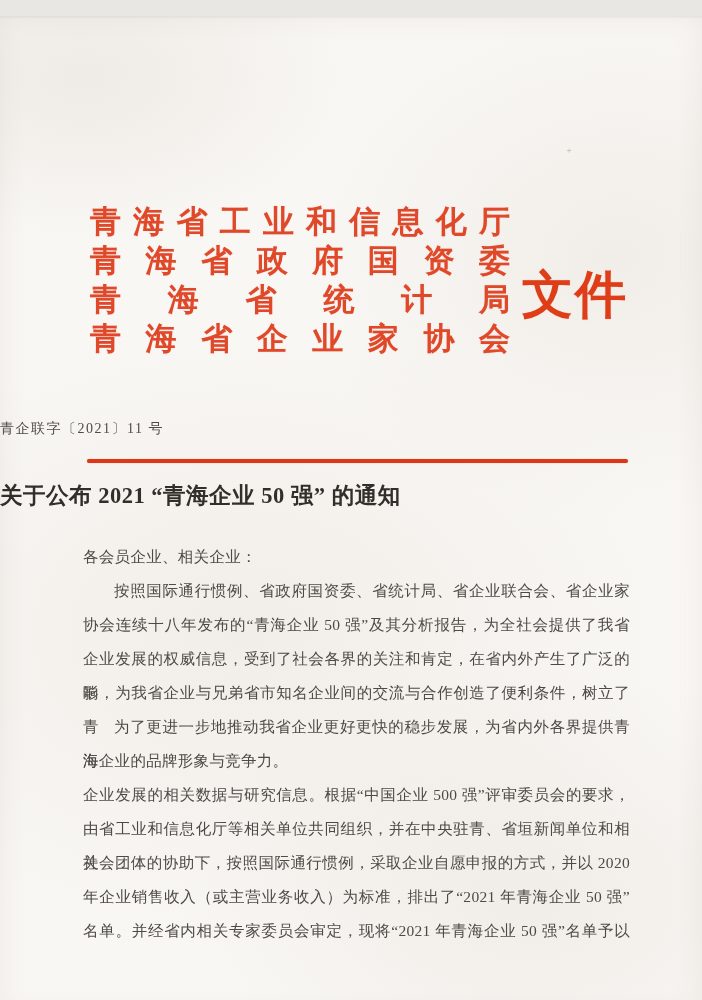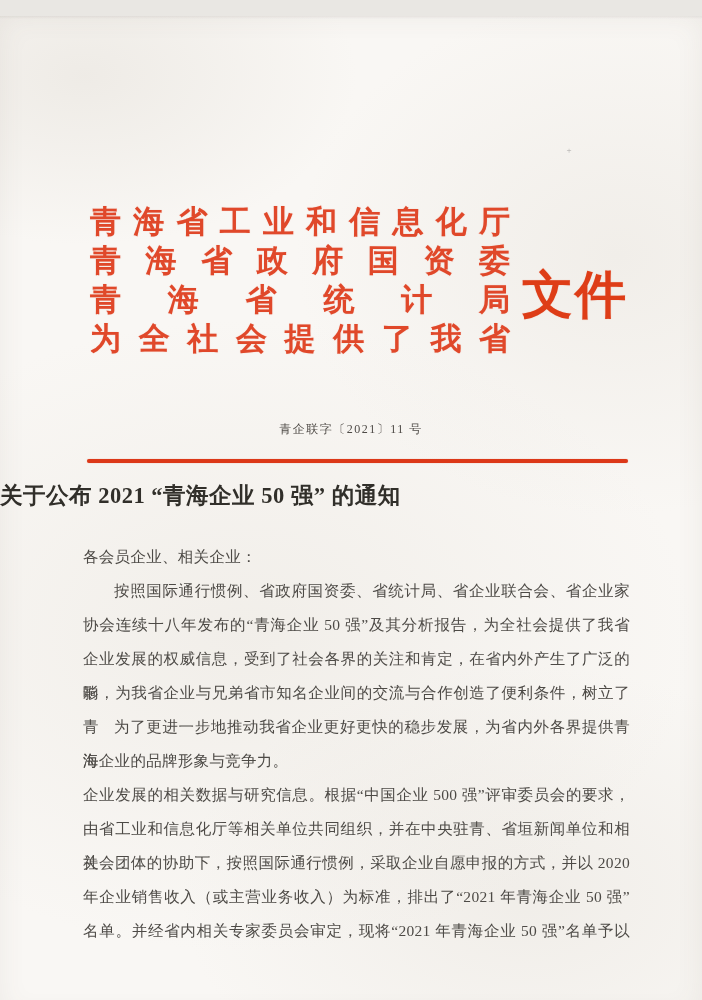--- a/index.html
+++ b/index.html
@@ -73,22 +73,22 @@
     text-shadow: 0 0 1px rgba(222,61,23,0.4);
     text-align: center;
   }
 
   
   .doc-number {
     position: absolute;
     left: 0;
     top: 403px;
     width: 100%;
-    text-align: center;
-    font-size: 12px;
+    text-align: left;
+    font-size: 14px;
     line-height: 20px;
     letter-spacing: 1.5px;
     color: #4e4a46;
   }
 
   
   .red-rule {
     position: absolute;
     left: 87px;
     top: 443px;
@@ -142,21 +142,21 @@
 <body>
 
 <div class="page">
 
   <div class="reg-mark"></div>
 
   <div class="org-block">
     <div class="org-line">青海省工业和信息化厅</div>
     <div class="org-line">青海省政府国资委</div>
     <div class="org-line">青海省统计局</div>
-    <div class="org-line">为全社会提供了我省</div>
+    <div class="org-line">青海省企业家协会</div>
   </div>
 
   <div class="doc-type">文件</div>
 
   <div class="doc-number">青企联字〔2021〕11 号</div>
 
   <div class="red-rule"></div>
 
   <h1 class="title">关于公布 2021 “青海企业 50 强” 的通知</h1>
 

